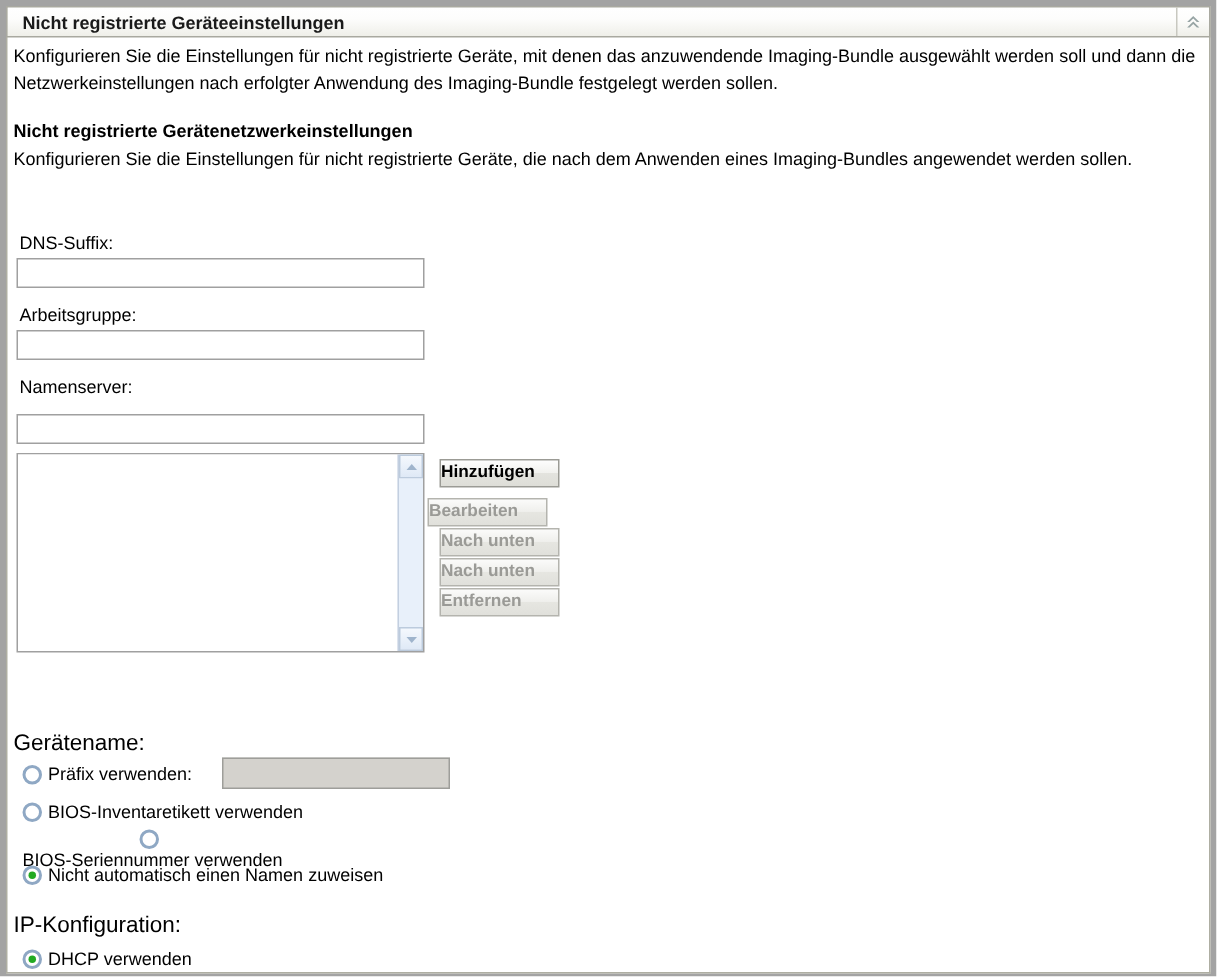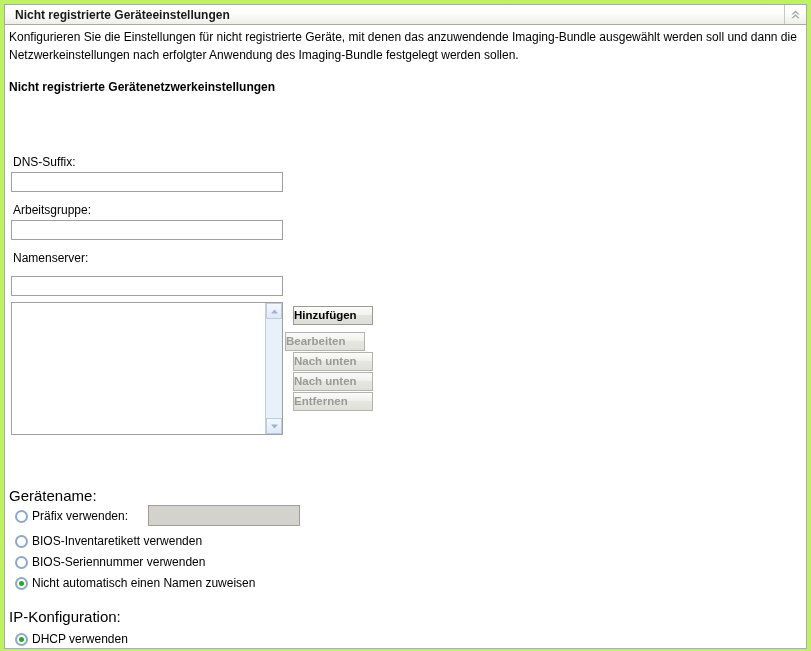--- a/index.html
+++ b/index.html
@@ -13,21 +13,21 @@
     font-size: 12px;
     color: #000000;
     -webkit-font-smoothing: none;
   }
 
   .page {
     position: relative;
     width: 811px;
     height: 651px;
     overflow: hidden;
-    background: #bef264;
+    background: #a3a3a3;
     box-sizing: border-box;
   }
 
   
   .panel {
     position: absolute;
     left: 4px;
     top: 4px;
     width: 803px;
     height: 645px;
@@ -254,21 +254,21 @@
   }
   .radio-text {
     font-size: 12px;
     line-height: 14px;
     color: #000;
   }
 
   .lbl-devname { top: 462px; }
   .r-prefix    { top: 481px; }
   .r-asset     { top: 506px; }
-  .r-serial    { top: 527px; }
+  .r-serial    { top: 527px; flex-direction: column; }
   .r-noname    { top: 548px; justify-content: space-between; }
   .in-prefix   { position: absolute; left: 143px; top: 479px; width: 152px; height: 21px; }
 
   .lbl-ipconf  { top: 583px; }
   .r-dhcp      { top: 604px; }
 </style>
 </head>
 <body>
 
 <div class="page">
@@ -286,20 +286,21 @@
       </span>
     </div>
   </div>
 
   <div class="content">
 
     <p class="intro">Konfigurieren Sie die Einstellungen für nicht registrierte Geräte, mit denen das anzuwendende Imaging-Bundle ausgewählt werden soll und dann die Netzwerkeinstellungen nach erfolgter Anwendung des Imaging-Bundle festgelegt werden sollen.</p>
 
     <h2 class="section-heading">Nicht registrierte Gerätenetzwerkeinstellungen</h2>
 
+    <p class="section-desc">Konfigurieren Sie die Einstellungen für nicht registrierte Geräte, die nach dem Anwenden eines Imaging-Bundles angewendet werden sollen.</p>
 
     <div class="field-label lbl-dns">DNS-Suffix:</div>
     <input class="txt in-dns" type="text" value="" style="">
 
     <div class="field-label lbl-wg">Arbeitsgruppe:</div>
     <input class="txt in-wg" type="text" value="" style="">
 
     <div class="field-label lbl-ns">Namenserver:</div>
     <input class="txt in-ns" type="text" value="" style="">
 

